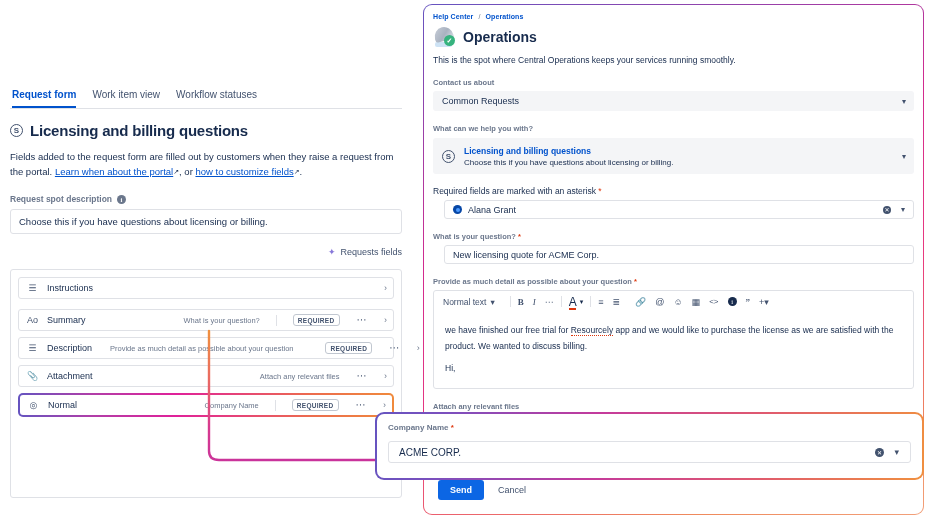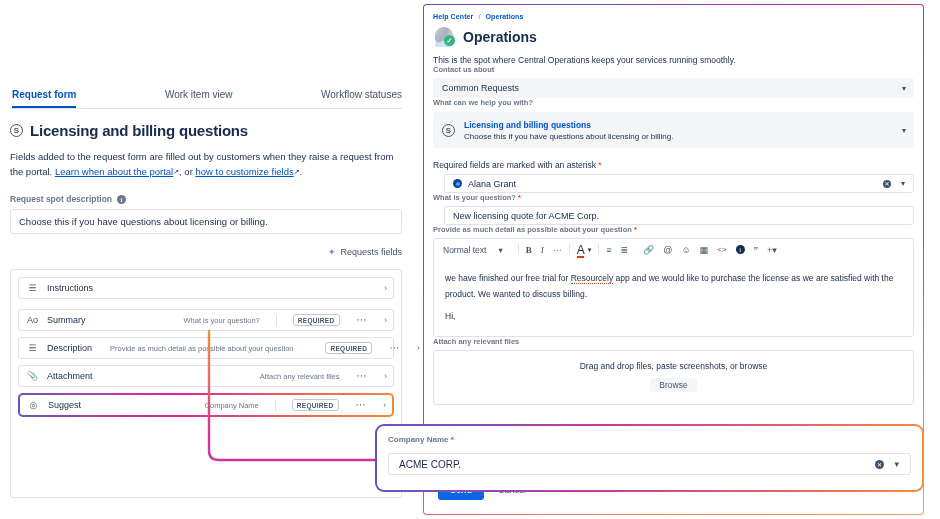--- a/index.html
+++ b/index.html
@@ -14,21 +14,21 @@
   }
 
   
   #left-panel {
     position: absolute;
     left: 0; top: 85px;
     width: 412px;
     padding: 0 10px 0 10px;
   }
 
-  .tabs { display: flex; gap: 16px; border-bottom: 1px solid #dfe1e6; padding-left: 2px; justify-content: space-between;}
+  .tabs { display: flex; gap: 16px; border-bottom: 1px solid #dfe1e6; padding-left: 2px;}
   .tab { font-size: 10px; color: #42526e; padding: 4px 0 6px 0; cursor: pointer; white-space: nowrap;}
   .tab.active { color: #0052cc; border-bottom: 2px solid #0052cc; font-weight: 600;}
 
   .rt-title-row { display: flex; align-items: center; gap: 7px; margin-top: 13px; }
   .rt-title { font-size: 15px; font-weight: 600; color: #172b4d; letter-spacing: -0.2px;}
   .circ-icon {
     width: 13px; height: 13px; border-radius: 50%;
     border: 1.2px solid #42526e; display:inline-flex;
     align-items:center; justify-content:center;
     font-size: 8px; color:#42526e; font-weight:600; flex:none;
@@ -92,21 +92,21 @@
   }
 
   
   #connector { position:absolute; left:0; top:0; width:940px; height:519px; pointer-events:none; }
 
   
   #right-panel {
     position:absolute; left:423px; top:4px;
     width: 501px; height: 511px;
     border: 1.6px solid transparent;
-    border-radius: 4px;
+    border-radius: 9px;
     background:
       linear-gradient(#fff,#fff) padding-box,
       linear-gradient(160deg,#6554c0 0%, #d22a8f 38%, #e8387f 62%, #ef8a5c 88%, #f2a07a 100%) border-box;
     padding: 8px 9px 0 9px;
     overflow: hidden;
   }
 
   .breadcrumb { font-size:7px; font-weight:700; color:#0052cc; letter-spacing:0.1px; }
   .breadcrumb .sep { color:#6b778c; font-weight:400; margin:0 3px; }
 
@@ -123,21 +123,21 @@
     position:absolute; left:2px; bottom:1px; width:17px; height:5px;
     background:#bcd8f0; border-radius:2px; opacity:.75;
   }
   .ops-logo .chk {
     position:absolute; right:0px; bottom:2px; width:11px; height:11px; border-radius:50%;
     background:#36b37e; color:#fff; font-size:7px; font-weight:700;
     display:flex; align-items:center; justify-content:center; line-height:1;
   }
   .portal-sub { margin-top:7px; font-size:8.5px; color:#172b4d; }
 
-  .p-label { font-size:7.5px; font-weight:700; color:#6b778c; }
+  .p-label { margin-top:13px; font-size:7.5px; font-weight:700; color:#6b778c; }
   .p-label .ast { color:#de350b; font-weight:700; }
 
   .select-grey {
     margin-top:4px; height:20px; background:#f4f5f7; border-radius:3px;
     display:flex; align-items:center; padding:0 9px; font-size:9px; color:#172b4d;
     position:relative;
   }
   .chev { position:absolute; right:8px; color:#42526e; font-size:8px; }
 
   .rt-select {
@@ -163,21 +163,21 @@
   .clear-x {
     position:absolute; right:22px; width:8px;height:8px;border-radius:50%;
     background:#42526e;color:#fff;font-size:6px;display:flex;align-items:center;justify-content:center;
     cursor:pointer;
   }
 
   
   .editor { margin-top:4px; border:1px solid #dfe1e6; border-radius:3px; background:#fff; }
   .ed-toolbar { display:flex; align-items:center; height:21px; padding:0 9px; gap:0px; }
   .tb-item { font-size:9px; color:#42526e; display:flex; align-items:center; justify-content:center; cursor:pointer; }
-  .tb-normal { font-size:8.5px; color:#42526e; display:flex; align-items:center; gap:12px; margin-right:8px; cursor:pointer;}
+  .tb-normal { font-size:8.5px; color:#42526e; display:flex; align-items:center; gap:4px; margin-right:8px; cursor:pointer;}
   .tb-div { width:1px; height:11px; background:#dfe1e6; margin:0 7px; }
   .tb-gap { width:9px; }
   .tb-color { position:relative; display:flex; align-items:center; gap:3px; cursor:pointer;}
   .tb-color .bar { position:absolute; left:0; bottom:-1px; width:7px; height:2px; background:#de350b; }
   .tb-info { width:9px;height:9px;border-radius:50%;background:#172b4d;color:#fff;font-size:6.5px;
     display:flex;align-items:center;justify-content:center;font-family:"Liberation Serif",serif; cursor:pointer;}
   .ed-body { padding: 10px 11px 12px 11px; font-size:8.5px; color:#172b4d; line-height:1.9; }
   .ed-body p { margin-bottom: 6px; }
   .ed-body p:last-child { margin-bottom:0; }
   .sp-err { border-bottom: 1.5px dotted #de350b; }
@@ -194,21 +194,21 @@
 
   .send-row { display:flex; align-items:center; gap:14px; position:absolute; left:14px; bottom:14px;}
   .send-btn {
     background:#0c66e4; color:#fff; font-size:9px; font-weight:700;
     padding:5px 12px; border-radius:3px; border:none; cursor:pointer;
   }
   .cancel-btn { background:none;border:none;font-size:9px;color:#42526e;cursor:pointer;}
 
   
   #callout {
-    position:absolute; left:375px; top:424px; width:549px; height:68px;
+    position:absolute; left:375px; top:412px; width:549px; height:68px;
     border: 2px solid transparent; border-radius: 9px;
     background:
       linear-gradient(#fff,#fff) padding-box,
       linear-gradient(100deg,#6554c0 0%, #7e4fbd 14%, #c43a9c 40%, #e05a6e 70%, #f0903f 100%) border-box;
     padding: 9px 11px;
     z-index: 6;
   }
   .co-label { font-size:8px; font-weight:700; color:#6b778c; }
   .co-label .ast { color:#de350b; }
   .co-input {
@@ -286,21 +286,21 @@
       <span class="fr-icon">📎</span>
       <span class="fr-name">Attachment</span>
       <span class="fr-spacer"></span>
       <span class="fr-desc">Attach any relevant files</span>
       <span class="fr-more">⋯</span>
       <span class="fr-chev">›</span>
     </div>
 
     <div class="field-row highlight">
       <span class="fr-icon">◎</span>
-      <span class="fr-name">Suggest</span>
+      <span class="fr-name">Normal</span>
       <span class="fr-spacer"></span>
       <span class="fr-desc">Company Name</span>
       <span class="fr-sep"></span>
       <span class="req-badge">REQUIRED</span>
       <span class="fr-more">⋯</span>
       <span class="fr-chev">›</span>
     </div>
 
   </div>
 </div>

